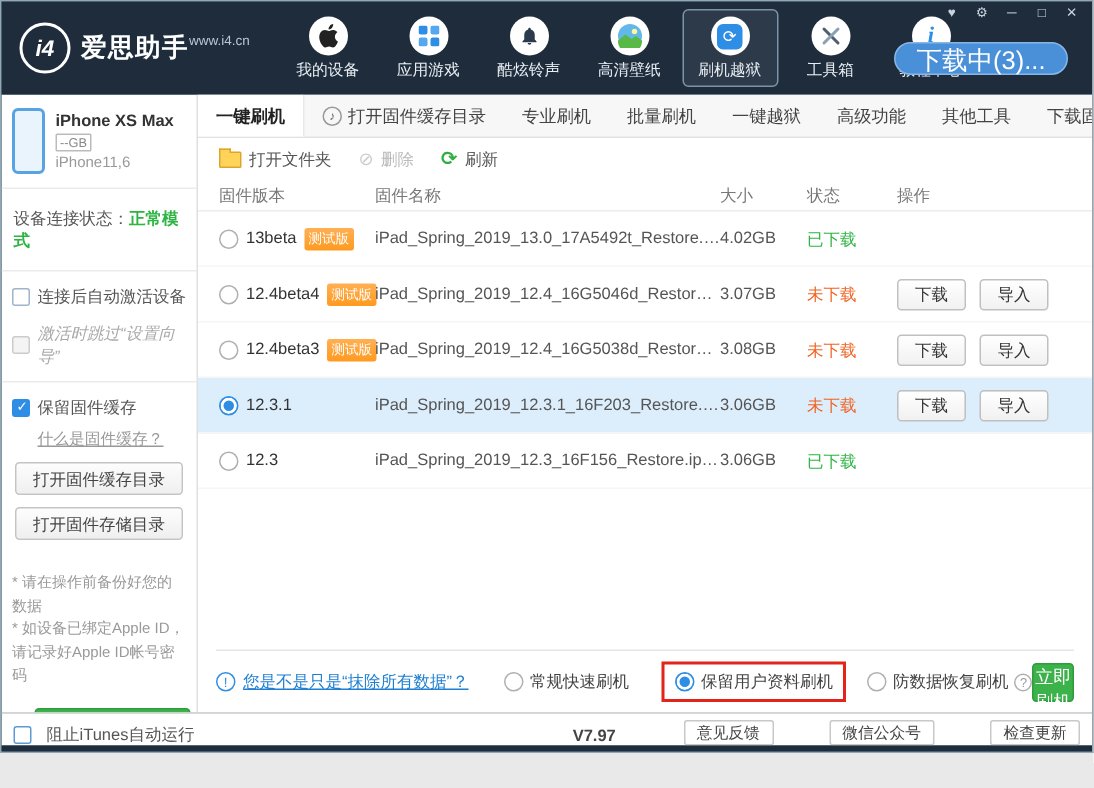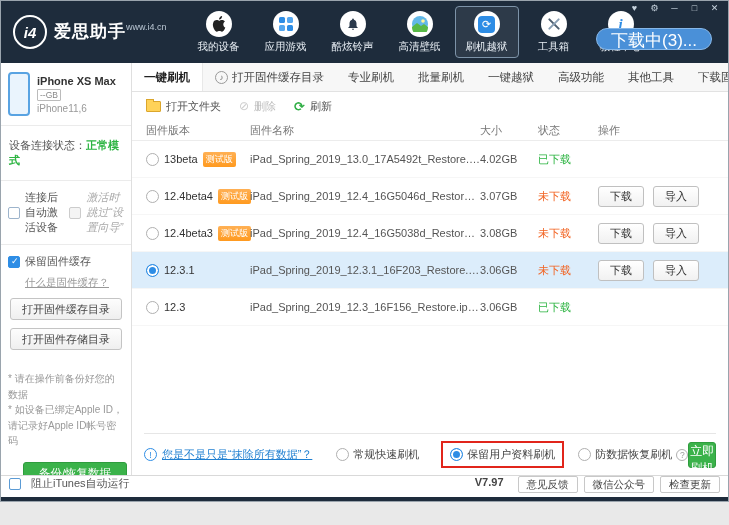--- a/index.html
+++ b/index.html
@@ -63,21 +63,21 @@
   .device-sec { display:flex; gap:7px; align-items:center; }
   .phone-icon { width:22px; height:44px; border:2px solid #59a3e2; border-radius:4px; background:#eaf4fd; flex-shrink:0; }
   .device-info { display:flex; flex-direction:column; gap:2px; }
   .device-name { font-weight:bold; color:#333; font-size:11px; }
   .device-cap { font-size:8.5px; color:#888; border:1px solid #bbb; padding:0 2px; align-self:flex-start; border-radius:1px; }
   .device-model { font-size:10px; color:#999; }
   .status-sec { padding:12px 8px; }
   .status-label { color:#555; }
   .status-value { color:#2db442; font-weight:bold; }
   .check-row { display:flex; align-items:center; gap:5px; color:#555; }
-  .checks-sec { display:flex; flex-direction:row; gap:10px; }
+  .checks-sec { display:flex; flex-direction:column; gap:10px; }
   .check-box { width:12px; height:12px; border:1px solid #9db4cc; background:#fff; border-radius:2px; flex-shrink:0; position:relative; }
   .check-row.disabled { color:#aaa;font-style:italic; }
   .check-row.disabled .check-box { border-color:#ccc; background:#f4f4f4; }
   .check-box.on { background:#2e8de5; border-color:#2e8de5; }
   .check-box.on::after { content:"\2713"; position:absolute; color:#fff; font-size:9px; left:2px; top:-1px; }
   .cache-sec { display:flex; flex-direction:column; gap:7px; border-bottom:none; }
   .cache-help { margin-left:17px; color:#999; font-size:10.5px; text-decoration:underline; }
   .sb-btn {
     width:112px; height:22px; margin:1px auto 0; font-size:11px; color:#444;
     background:linear-gradient(#fdfdfd,#efefef); border:1px solid #c4c4c4; border-radius:3px;
@@ -126,21 +126,21 @@
   .info-circle::before { content:"!"; }
   .erase-link { color:#1f7fd1; text-decoration:underline; margin-right:24px; white-space:nowrap; }
   .radio-row { display:flex; align-items:center; gap:4px; white-space:nowrap;justify-content:center; }
   .rr-normal { margin-right:22px; }
   .annotated { border:2px solid #e1251b; padding:4px 7px; margin-right:14px; }
   .help-circle { width:12px; height:12px; border:1px solid #b0b0b0; border-radius:50%; color:#999; font-size:8.5px; display:flex; align-items:center; justify-content:center; }
   .help-circle::before { content:"?"; }
   .flash-btn { margin-left:auto; width:84px; height:26px; background:#3bb24a; border:1px solid #2f9c3e; color:#fff; font-size:12px; border-radius:3px; }
 
   
-  .statusbar { height:22px; border-top:1px solid #d9d9d9; background:#fff; display:flex; align-items:flex-start; padding:0 8px; font-size:11px; color:#444; flex-shrink:0; }
+  .statusbar { height:22px; border-top:1px solid #d9d9d9; background:#fff; display:flex; align-items:flex-end; padding:0 8px; font-size:11px; color:#444; flex-shrink:0;gap:31px; }
   .itunes-check { width:12px; height:12px; border:1px solid #5b9bd5; border-radius:2px; background:#fff; margin-right:5px; flex-shrink:0; }
   .sb-version { font-weight:bold; margin-right:8px; }
   .status-btn { height:17px; padding:0 8px; font-size:10.5px; color:#444; background:#fff; border:1px solid #c8c8c8; border-radius:2px; margin-left:6px; }
   .bottom-strip { height:4px; background:#1e2c3c; flex-shrink:0; }
 </style>
 </head>
 <body>
 
 <div class="window" data-interactable="false">
 

